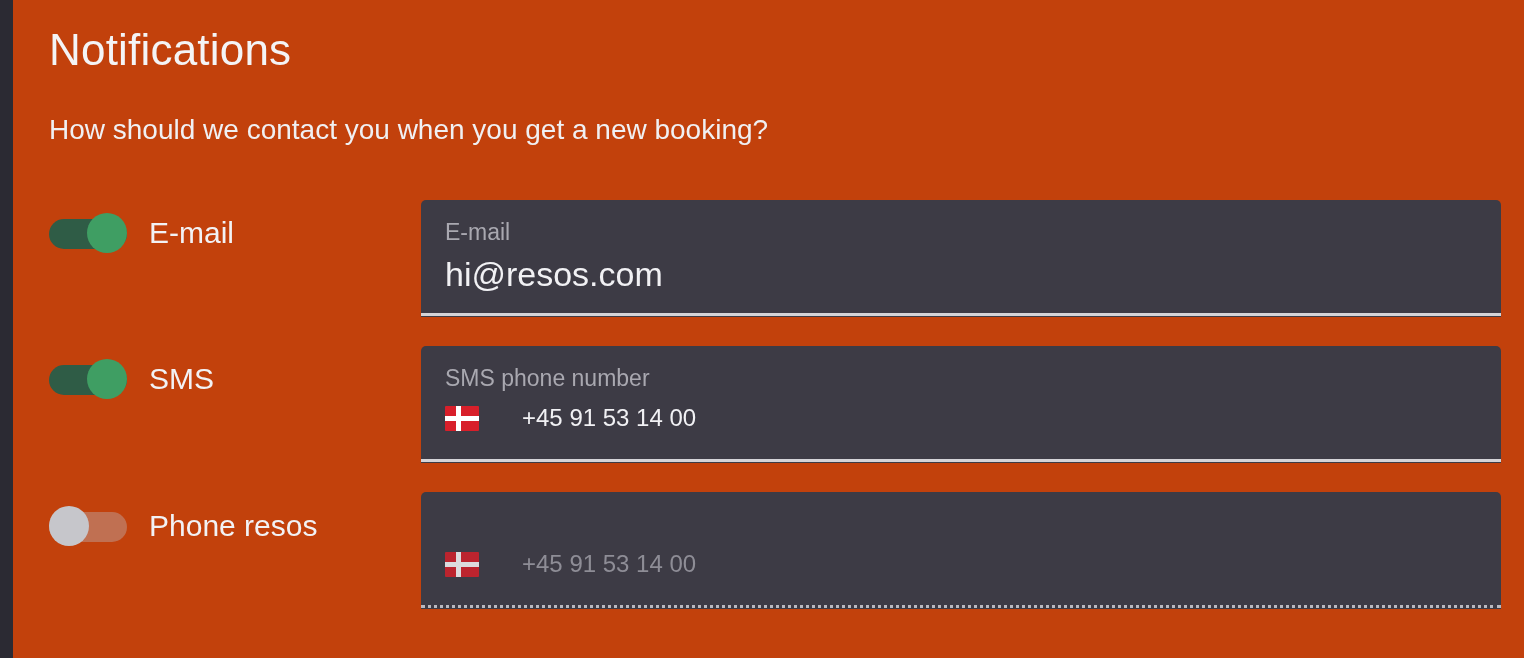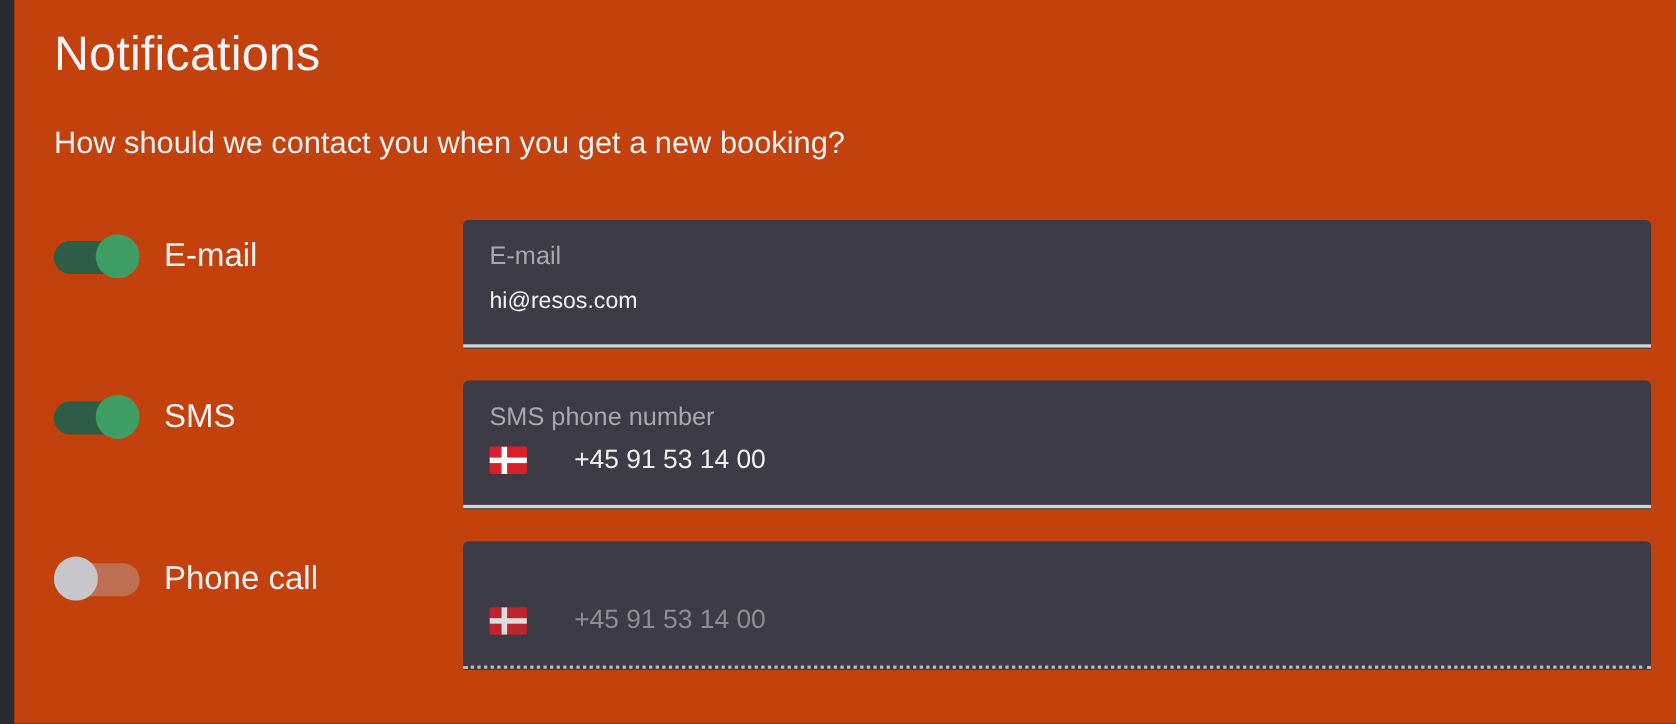--- a/index.html
+++ b/index.html
@@ -140,21 +140,21 @@
     line-height: 28px;
     color: #a9a8b0;
     white-space: nowrap;
   }
   .field-label.disabled { color: #8e8d96; }
 
   .field-value {
     position: absolute;
     left: 24px;
     top: 55px;
-    font-size: 21px;
+    font-size: 34px;
     line-height: 38px;
     color: #f1f1f4;
     white-space: nowrap;
   }
 
   
   .phone-row {
     position: absolute;
     left: 24px;
     top: 52px;
@@ -244,21 +244,21 @@
     </div>
   </div>
   <div class="field-underline solid field-sms-line"></div>
 
   <div class="row row-call">
     <div class="toggle-wrap">
       <div class="toggle off">
         <div class="track"></div>
         <div class="knob"></div>
       </div>
-      <div class="toggle-label">Phone call</div>
+      <div class="toggle-label">Phone resos</div>
     </div>
   </div>
 
   <div class="field field-call">
     <div class="phone-row">
       <div class="flag-dk dim">
         <div class="bar-h"></div>
         <div class="bar-v"></div>
       </div>
       <div class="phone-number disabled">+45 91 53 14 00</div>

